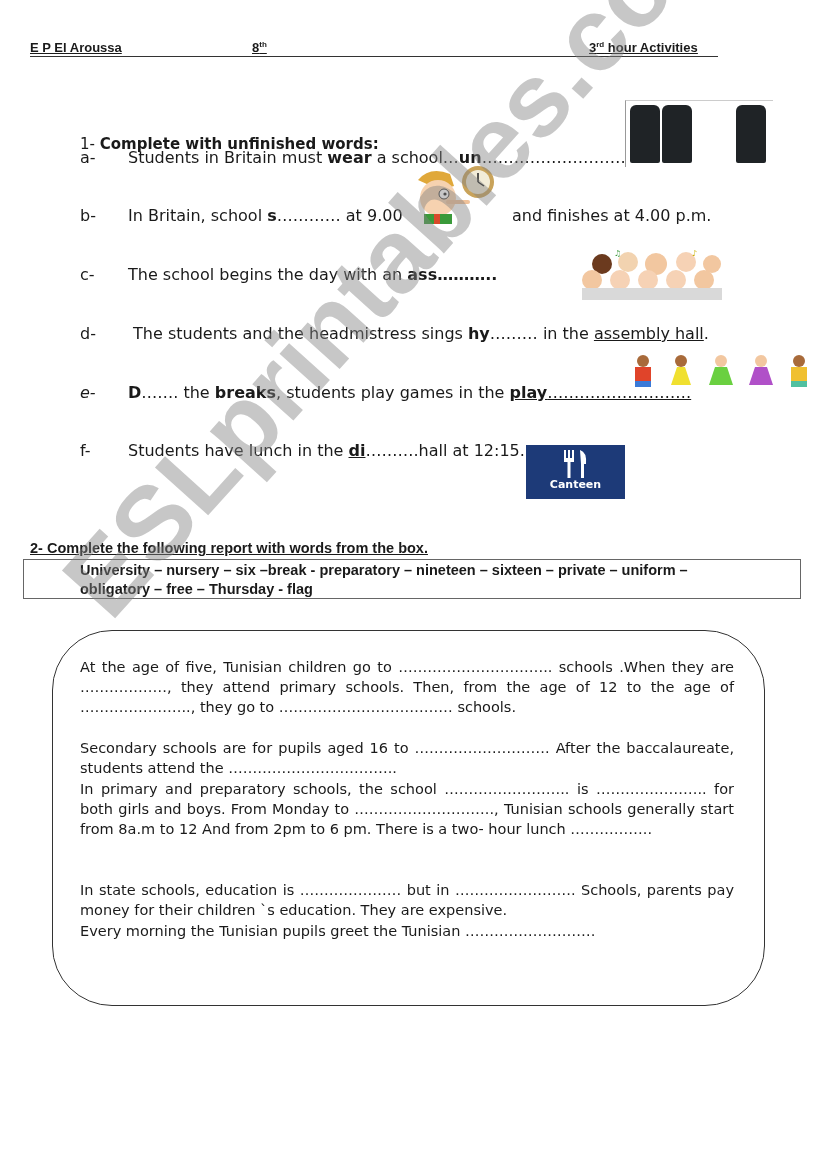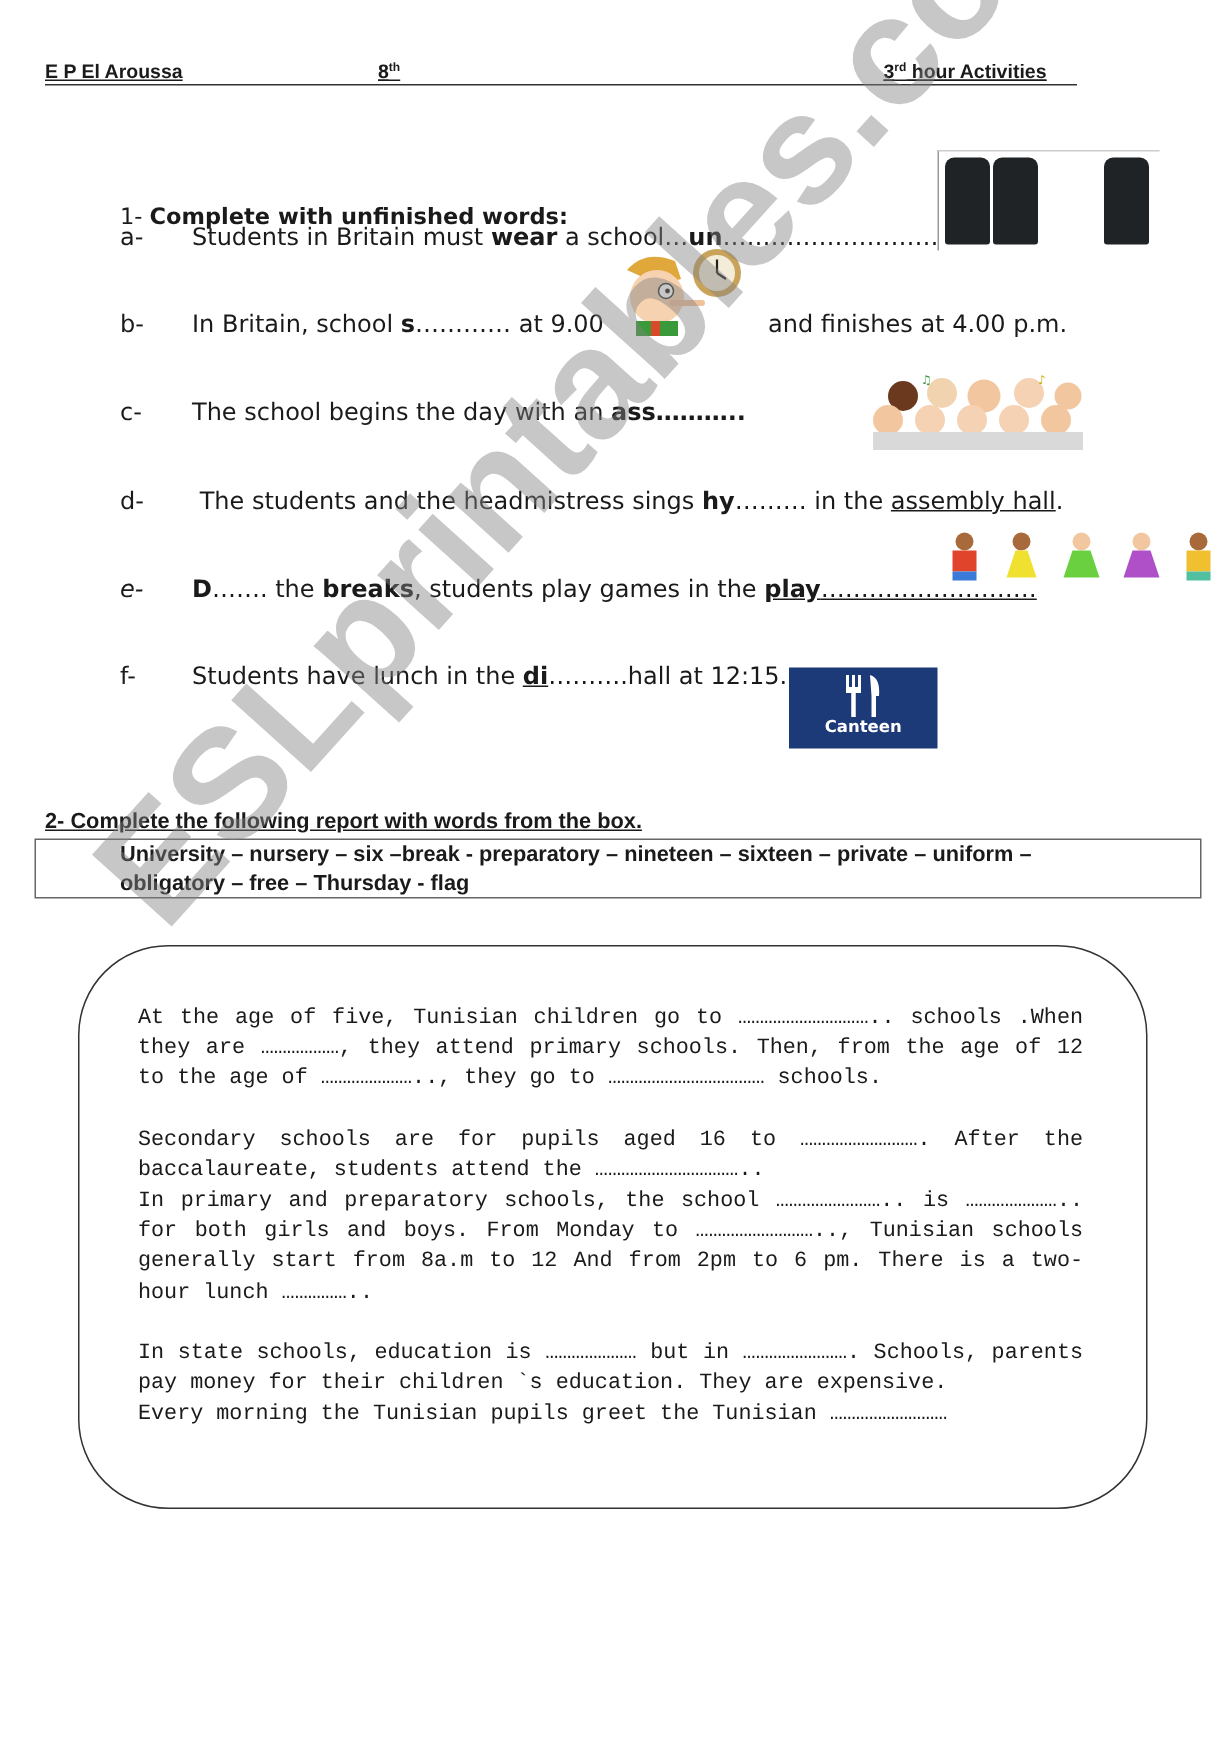--- a/index.html
+++ b/index.html
@@ -12,21 +12,21 @@
   .q1title { top: 135px; left: 80px; font-size: 15px; text-align: right; }
   .item { position: absolute; left: 80px; font-size: 16px; white-space: nowrap; }
   .item .lbl { display: inline-block; width: 48px; }
   b { font-weight: bold; }
   u { text-decoration: underline; margin-top: 37px; }
   .q2title { top: 540px; left: 30px; font-size: 14.5px; font-weight: bold; text-decoration: underline; font-family: "Liberation Sans", sans-serif; }
   .wordbox { top: 559px; left: 23px; width: 778px; height: 40px; border: 1px solid #666; box-sizing: border-box;
              padding: 1px 0 0 56px; font-weight: bold; font-size: 14.5px; line-height: 19px; font-family: "Liberation Sans", sans-serif; }
   .report { top: 630px; left: 52px; width: 713px; height: 376px; border: 1.5px solid #333; border-radius: 60px; box-sizing: border-box; }
   .rtext { position: absolute; left: 80px; width: 654px; font-size: 14.5px; line-height: 20.2px; text-align: justify; }
-  .rtext p { margin: 12px; font-family: Liberation Mono, monospace; }
+  .rtext p { margin: 0; }
   .watermark { top: 560px; left: 40px; font-size: 104px; font-weight: bold; color: rgba(130,130,130,0.45);
                transform: rotate(-48deg); transform-origin: left top; white-space: nowrap; font-family: "Liberation Sans", sans-serif;
                pointer-events: none; }
   
   .uniform { top: 100px; left: 625px; width: 147px; height: 66px; border-left: 1px solid #999; border-top: 1px solid #ccc; }
   .fig { position: absolute; width: 30px; background: #1f2326; border-radius: 6px 6px 2px 2px; }
   .clockboy { top: 166px; left: 410px; width: 96px; height: 58px; }
   .choir { top: 250px; left: 572px; width: 160px; height: 52px; }
   .kids { top: 353px; left: 625px; width: 192px; height: 46px; }
   .canteen { top: 425px; left: 526px; width: 99px; height: 54px; background: #1d3a78; color: #fff; margin-top: 20px; }

